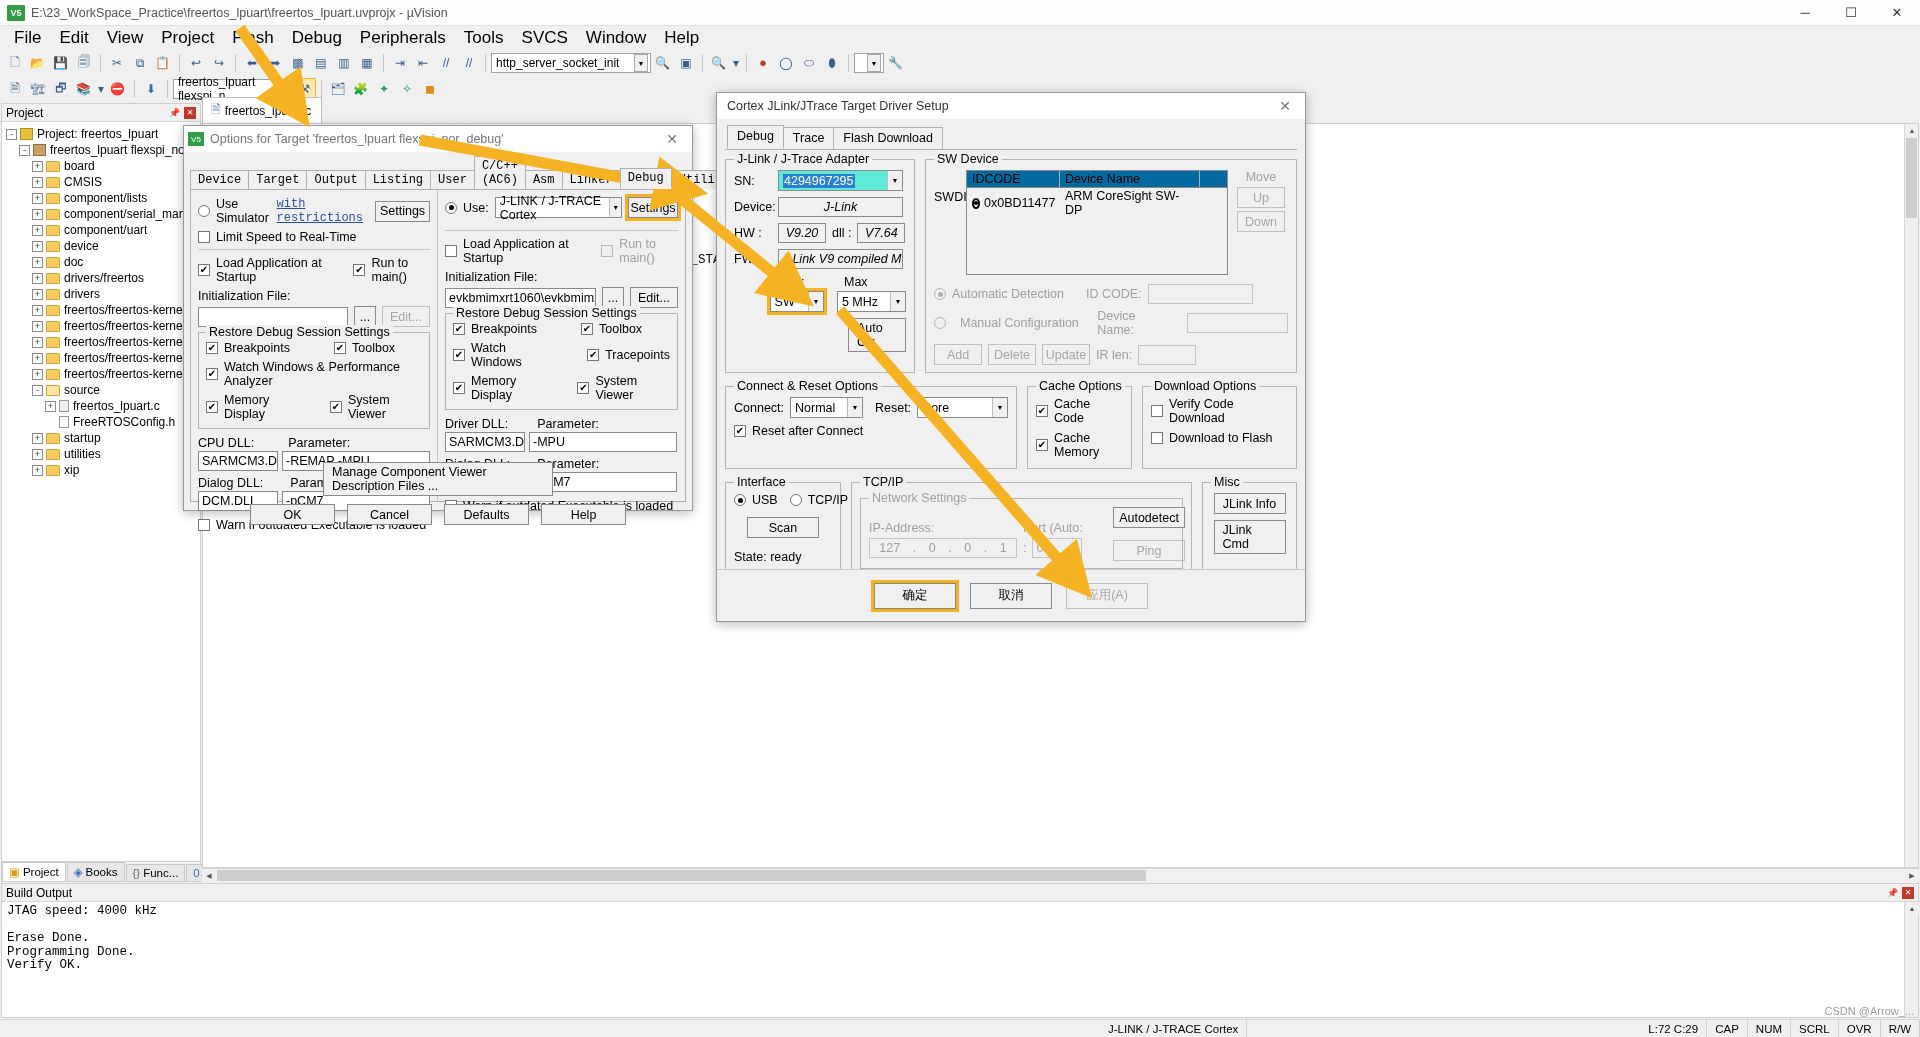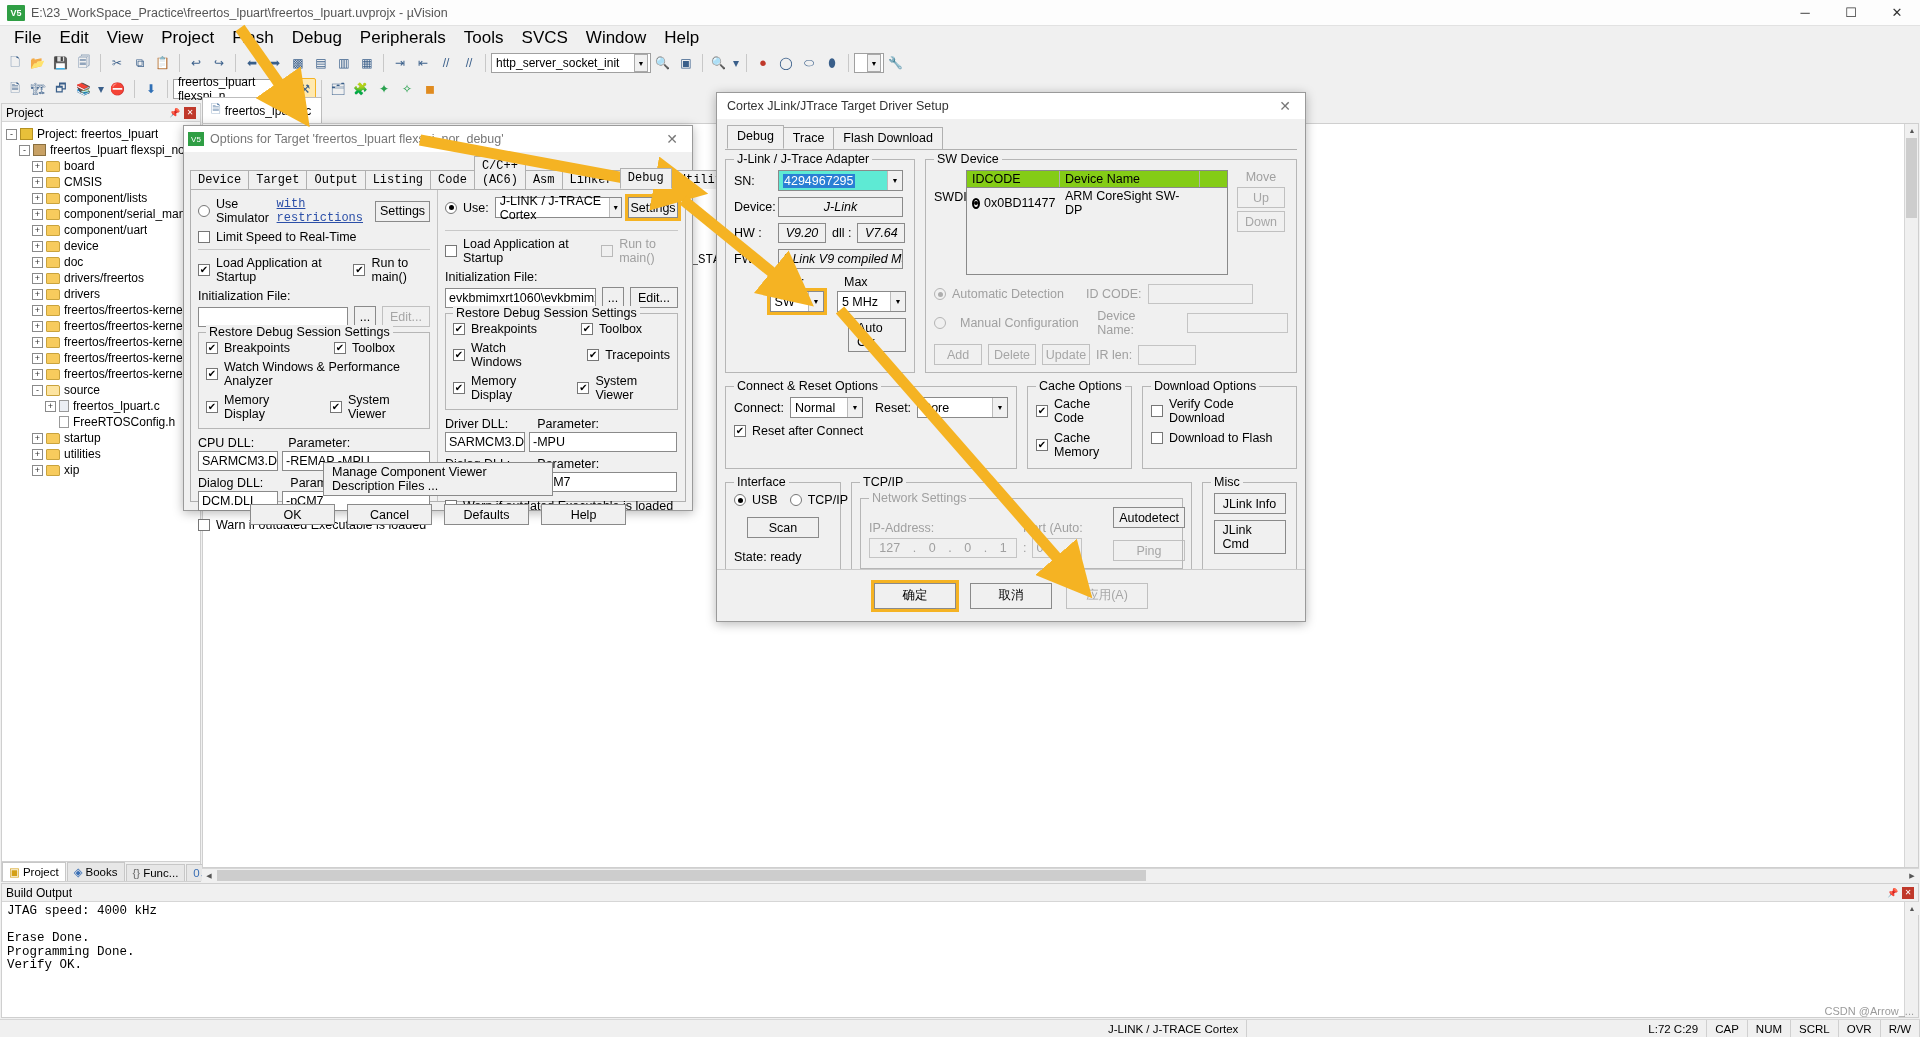--- a/index.html
+++ b/index.html
@@ -162,21 +162,21 @@
            margin-right:-1px;}
   .j-tab.active{ background:#f0f0f0; padding-bottom:5px; position:relative;z-index:2;
                  border-bottom:1px solid #f0f0f0;}
   .j-body { margin:0 8px; border-top:1px solid #b0b0b0; padding-top:9px; }
   .j-cols { display:flex; gap:10px; }
   .j-grp { border:1px solid #b6b6b6; position:relative; padding:10px 8px 7px 8px; }
   .j-grp > .cap { position:absolute;top:-8px;left:8px;background:#f0f0f0;padding:0 3px;font-size:12.5px;}
   .j-grp > .cap.dis{ color:#a0a0a0; }
   .jrow{ display:flex; align-items:center; gap:6px; margin-bottom:6px;}
   .tbl { border:1px solid #8a8a8a; background:#f0f0f0; font-size:12.5px; }
-  .tbl .th { display:flex; background:#84cc16; border-bottom:1px solid #8a8a8a;}
+  .tbl .th { display:flex; background:#0369a1; border-bottom:1px solid #8a8a8a;}
   .tbl .th div{ padding:1px 5px; border-right:1px solid #b0b0b0;}
   .tbl .tr { display:flex; }
   .tbl .tr div{ padding:1px 5px; }
   .bullet{ width:11px;height:11px;border:2px solid #000;border-radius:50%;display:inline-flex;
            align-items:center;justify-content:center;margin-right:4px;}
   .bullet::after{content:"";width:4px;height:4px;border-radius:50%;background:#000;}
   .j-foot { position:absolute; left:0; right:0; bottom:0; height:52px; border-top:1px solid #cacaca;
             display:flex; align-items:center; justify-content:center; gap:14px; background:#f0f0f0;}
   .j-foot .btn{ width:82px; height:26px; }
 
@@ -544,21 +544,21 @@
                  align-items:center;justify-content:center;margin-right:6px;">V5</span>
     <span>Options for Target 'freertos_lpuart flexspi_nor_debug'</span>
     <span class="dlg-x">✕</span>
   </div>
 
   <div class="opt-tabs">
     <div class="opt-tab">Device</div>
     <div class="opt-tab">Target</div>
     <div class="opt-tab">Output</div>
     <div class="opt-tab">Listing</div>
-    <div class="opt-tab">Code</div>
+    <div class="opt-tab">User</div>
     <div class="opt-tab">C/C++ (AC6)</div>
     <div class="opt-tab">Asm</div>
     <div class="opt-tab">Linker</div>
     <div class="opt-tab active">Debug</div>
     <div class="opt-tab">Utilities</div>
   </div>
 
   <div class="opt-panel">
 
     <div class="half left">

